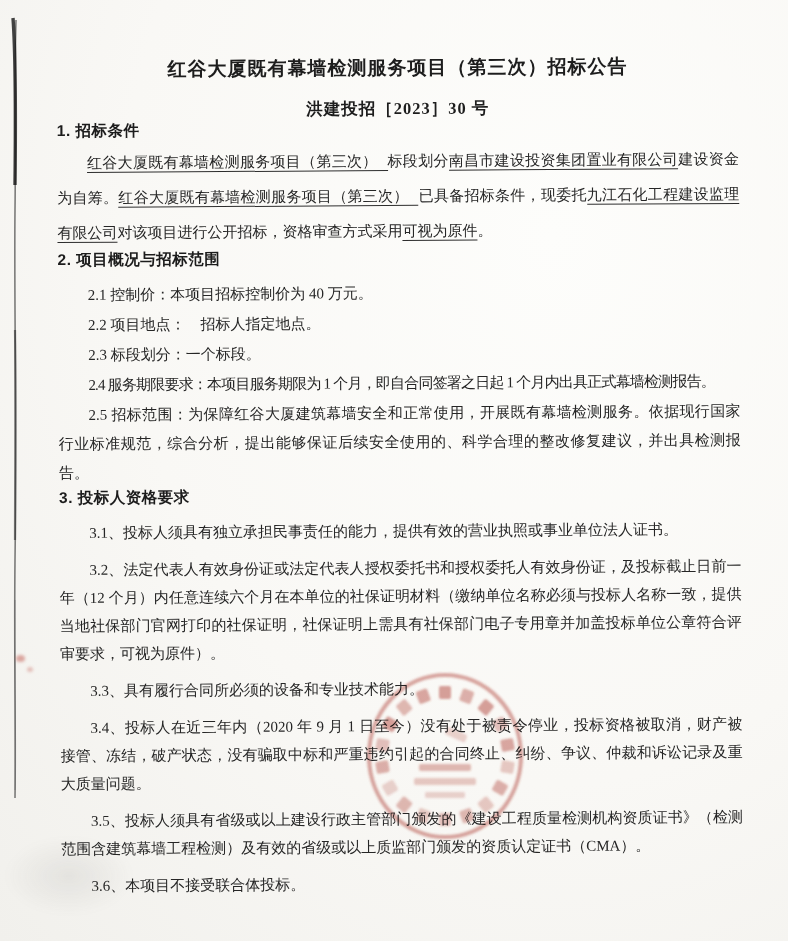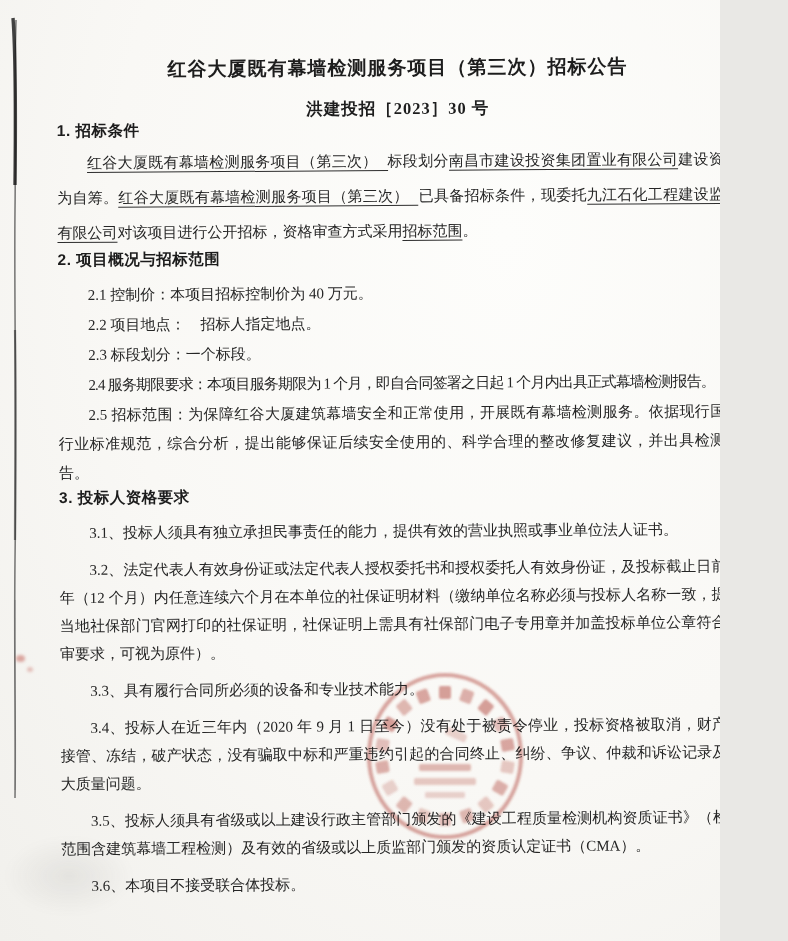--- a/index.html
+++ b/index.html
@@ -1,17 +1,17 @@
 <!DOCTYPE html>
 <html><head>
 <meta charset="utf-8">
 <style>
   html,body{margin:0;padding:0;background:#e9e8e5;}
   .scan{
-    position:relative;width:720px;height:941px;overflow:hidden;
+    position:relative;width:788px;height:941px;overflow:hidden;
     background:radial-gradient(ellipse at 70% 25%, #fdfdfb 0%, #f9f8f5 55%, #f1f0ec 100%);
     font-family:"Liberation Serif","DejaVu Serif",serif;color:#262626;
   }
   .content{position:absolute;left:56px;width:682px;top:0;transform:rotate(-0.35deg);transform-origin:50% 0;}
   .title{margin:54px 0 0;text-align:center;font-size:19px;line-height:28px;font-weight:bold;letter-spacing:1px;color:#1d1d1d;}
   .docno{margin-top:16px;text-align:center;font-size:16.5px;line-height:22px;font-weight:bold;letter-spacing:1px;color:#1d1d1d;}
   h2.sec{font-family:"Liberation Sans","DejaVu Sans",sans-serif;font-size:15.5px;line-height:18px;font-weight:bold;color:#1c1c1c;margin:0;letter-spacing:0.5px;}
   .h-s1{margin-top:32px;}
   .h-s2{margin-top:14px;}
   .h-s3{margin-top:8px;}
@@ -48,21 +48,21 @@
   <div class="smudge"></div>
   <div class="redmark rm1"></div>
   <div class="redmark rm2"></div>
 
   <div class="content">
 
     <h1 class="title">红谷大厦既有幕墙检测服务项目（第三次）招标公告</h1>
     <div class="docno">洪建投招［2023］30 号</div>
 
     <h2 class="sec h-s1">1. 招标条件</h2>
-    <p class="p-s1"><span class="u pr">红谷大厦既有幕墙检测服务项目（第三次）</span><span>标段划分</span><span class="u">南昌市建设投资集团置业有限公司</span><span>建设资金为自筹。</span><span class="u pr">红谷大厦既有幕墙检测服务项目（第三次）</span><span>已具备招标条件，现委托</span><span class="u">九江石化工程建设监理有限公司</span><span>对该项目进行公开招标，资格审查方式采用</span><span class="u">招标范围</span><span>。</span></p>
+    <p class="p-s1"><span class="u pr">红谷大厦既有幕墙检测服务项目（第三次）</span><span>标段划分</span><span class="u">南昌市建设投资集团置业有限公司</span><span>建设资金为自筹。</span><span class="u pr">红谷大厦既有幕墙检测服务项目（第三次）</span><span>已具备招标条件，现委托</span><span class="u">九江石化工程建设监理有限公司</span><span>对该项目进行公开招标，资格审查方式采用</span><span class="u">可视为原件</span><span>。</span></p>
 
     <h2 class="sec h-s2">2. 项目概况与招标范围</h2>
     <div class="s2-items">
       <p class="s2-item">2.1 控制价：本项目招标控制价为 40 万元。</p>
       <p class="s2-item">2.2 项目地点：　招标人指定地点。</p>
       <p class="s2-item">2.3 标段划分：一个标段。</p>
       <p class="s2-item tight">2.4 服务期限要求：本项目服务期限为 1 个月，即自合同签署之日起 1 个月内出具正式幕墙检测报告。</p>
       <p class="s2-item">2.5 招标范围：为保障红谷大厦建筑幕墙安全和正常使用，开展既有幕墙检测服务。依据现行国家行业标准规范，综合分析，提出能够保证后续安全使用的、科学合理的整改修复建议，并出具检测报告。</p>
     </div>
 

